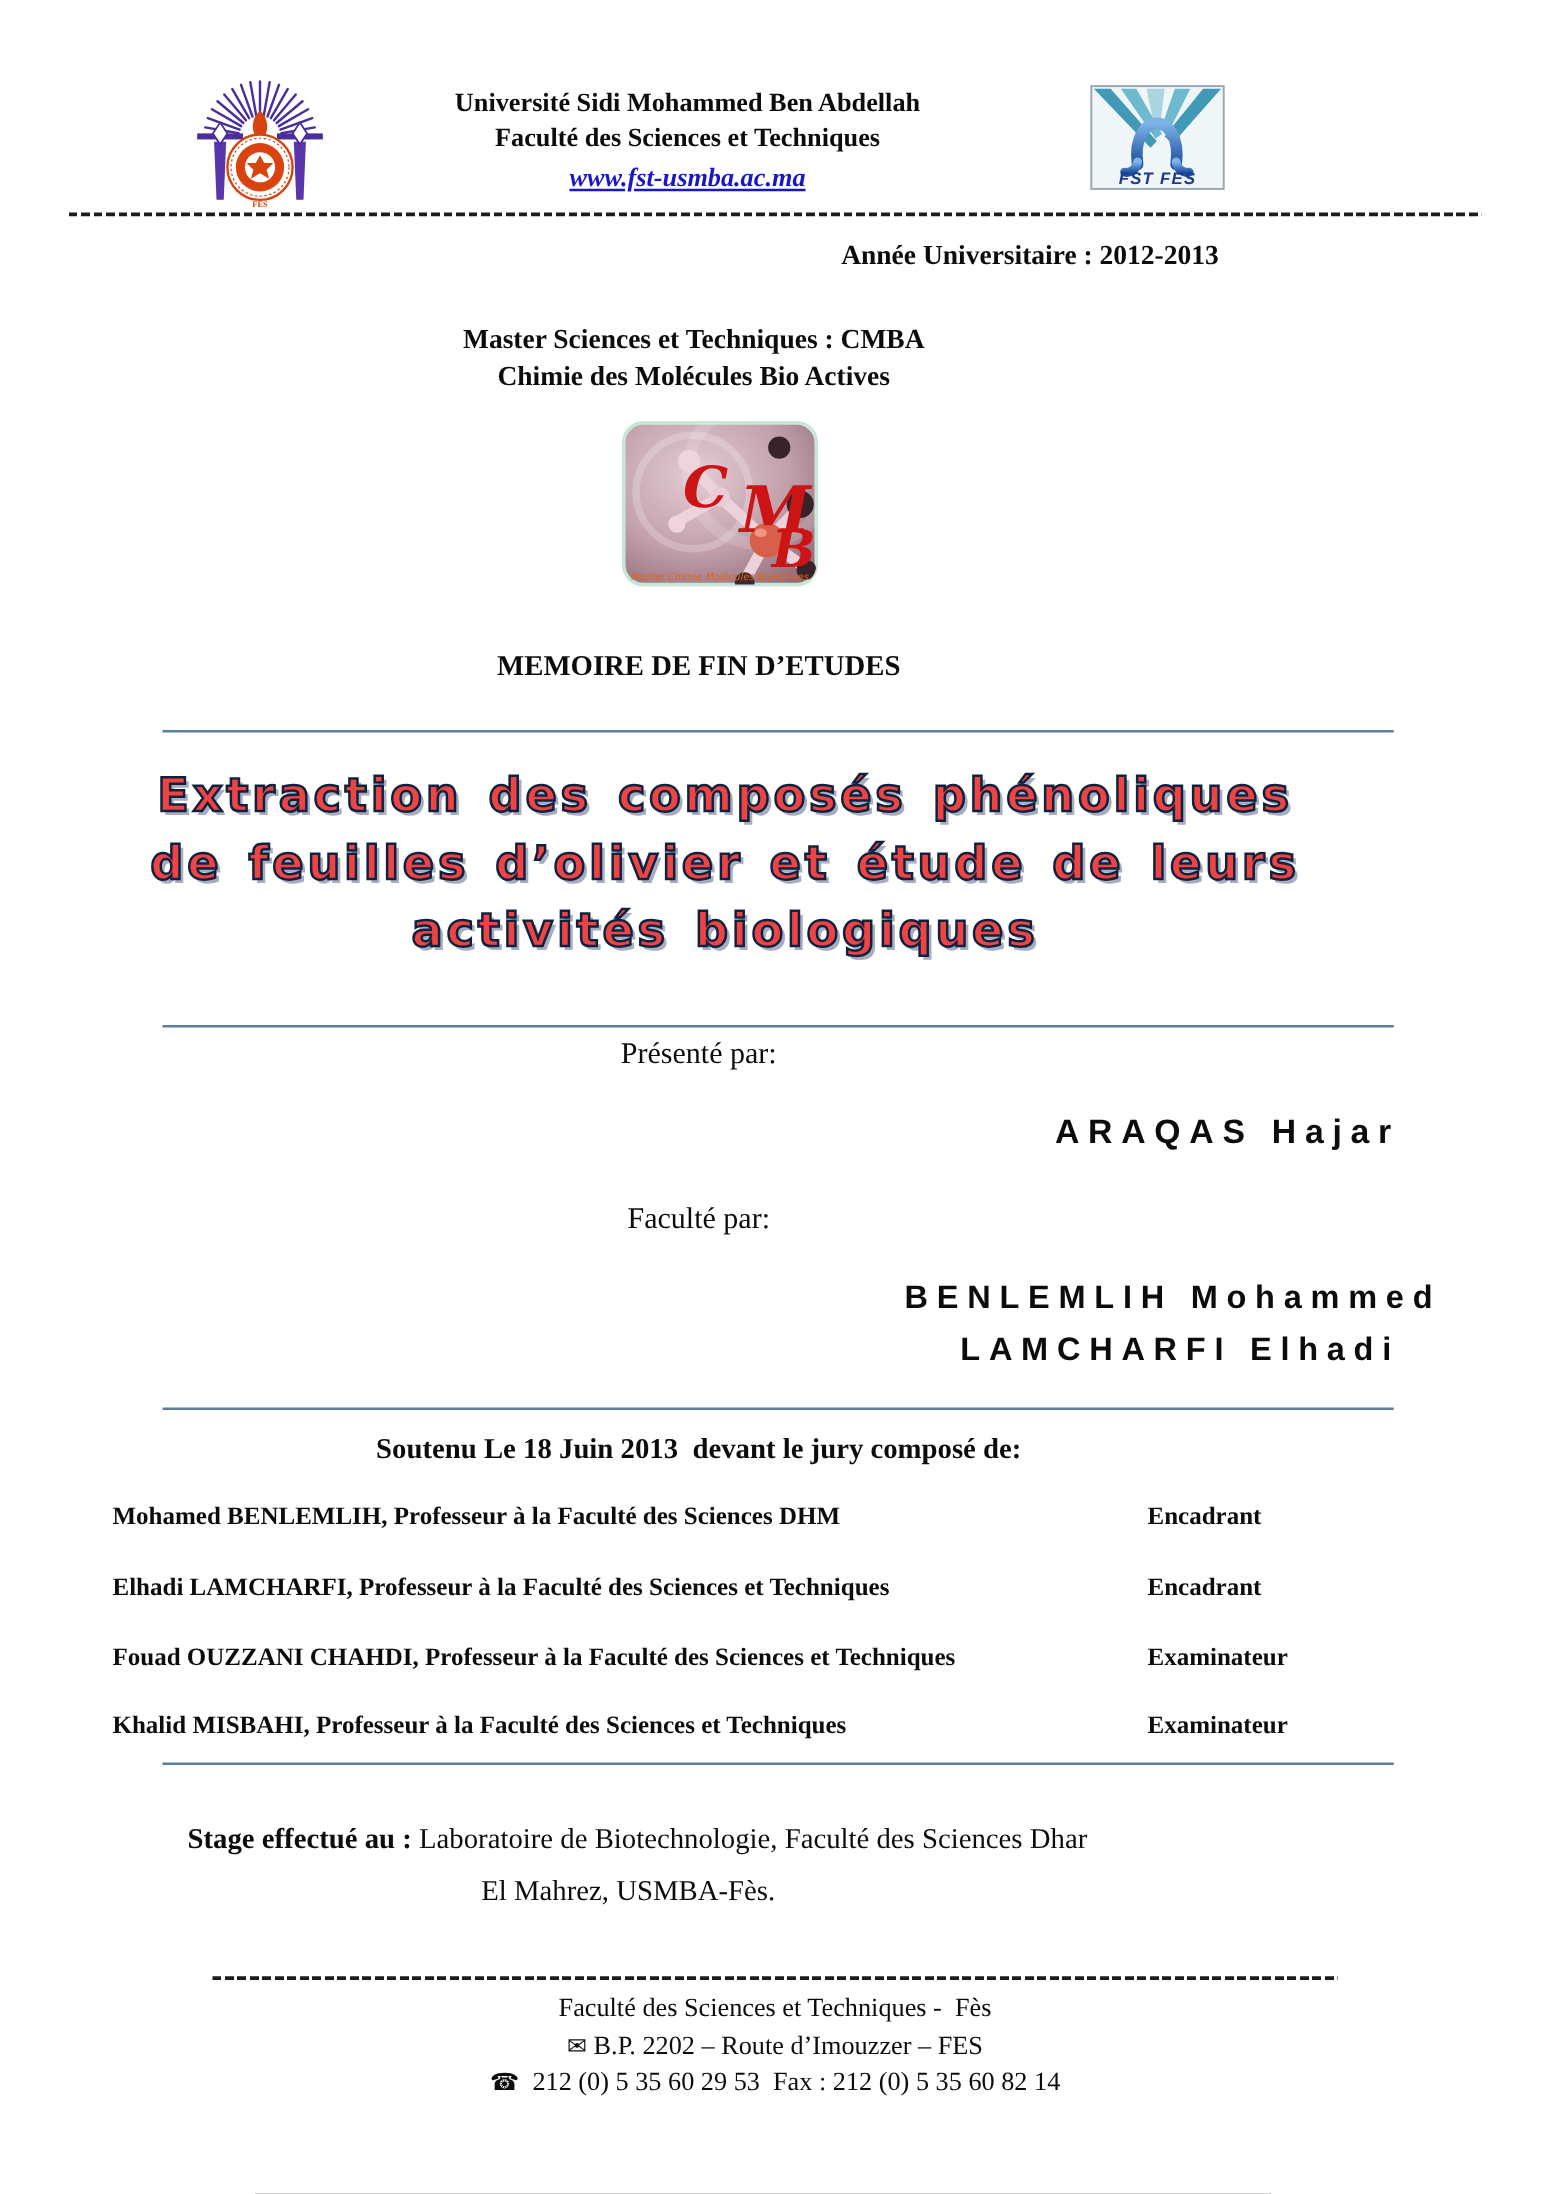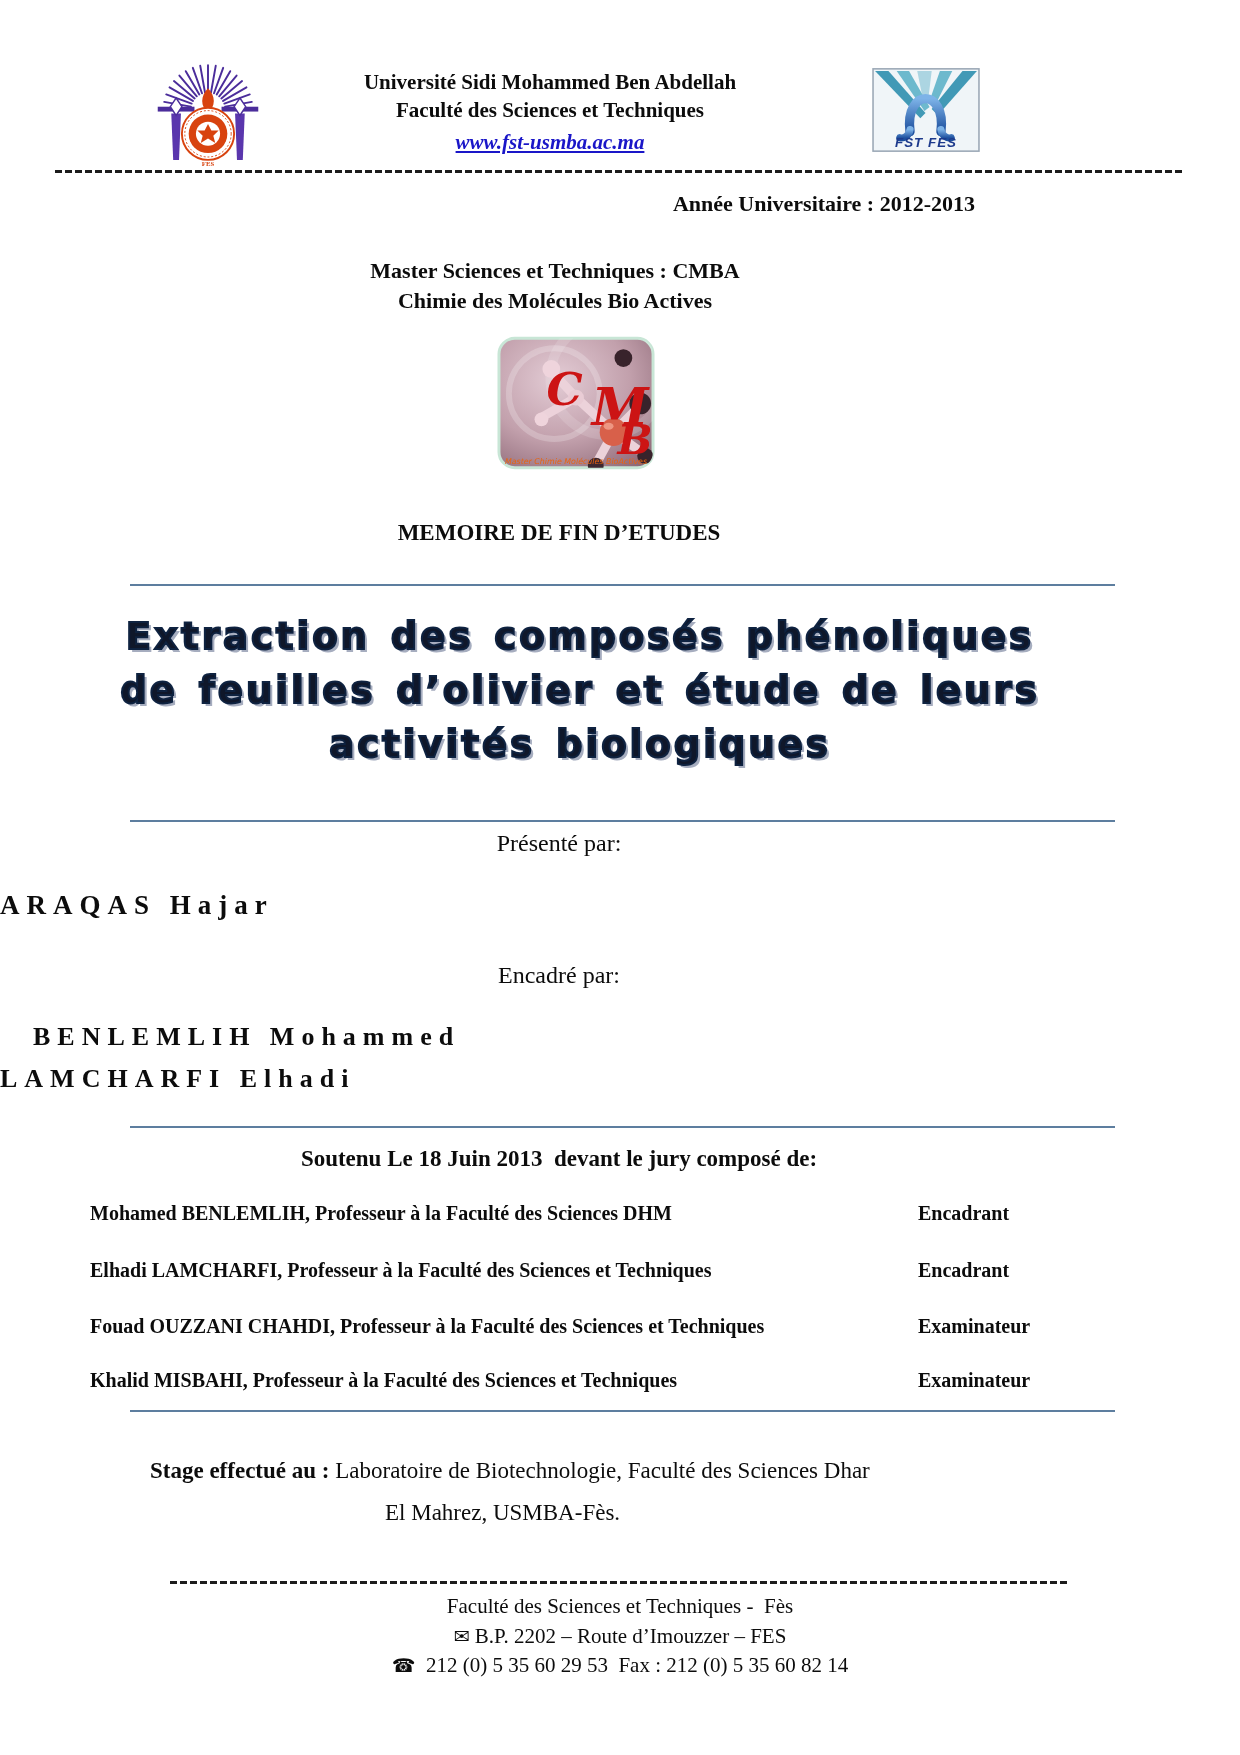--- a/index.html
+++ b/index.html
@@ -38,31 +38,31 @@
   
   .main-title{position:absolute;left:0;top:610px;width:1160px;margin:0;text-align:center;}
   .t-line{
     display:block;
     font-family:"DejaVu Sans",sans-serif;
     font-weight:bold;
     font-size:37px;
     letter-spacing:3px;
     word-spacing:5px;
     line-height:54px;
-    color:#0f172a;
+    color:#ef4444;
     -webkit-text-stroke:2px #0e2240;
     text-shadow:3px 3px 0 #a6adbf;
   }
   
   .serif-center{position:absolute;left:0;width:1118px;text-align:center;font-size:24px;}
   .presente{top:830px;}
   .encadre{top:962px;}
   .name-line{
-    position:absolute;left:0;width:1120px;text-align:left;
-    font-family:Liberation Serif, serif;font-weight:bold;
+    position:absolute;left:0;width:1120px;text-align:right;
+    font-family:Liberation Sans, sans-serif;font-weight:bold;
     font-size:26px;letter-spacing:7px;
   }
   .author{top:890px;font-size:27px;}
   .sup1{top:1022px;padding-left:33px;}
   .sup2{top:1064px;}
   
   .soutenu{position:absolute;left:0;top:1146px;width:1118px;text-align:center;font-weight:bold;font-size:23px;white-space:pre-wrap;}
   .jury-row{position:absolute;left:0;width:1240px;font-weight:bold;font-size:20px;}
   .jury-name{position:absolute;left:90px;white-space:nowrap;}
   .jury-role{position:absolute;left:918px;white-space:nowrap;}
@@ -206,21 +206,21 @@
   <h1 class="main-title">
     <span class="t-line">Extraction des composés phénoliques</span>
     <span class="t-line">de feuilles d’olivier et étude de leurs</span>
     <span class="t-line">activités biologiques</span>
   </h1>
 
   <div class="rule rule-2"></div>
 
   <div class="serif-center presente">Présenté par:</div>
   <div class="name-line author">ARAQAS Hajar</div>
-  <div class="serif-center encadre">Encadré par:</div>
+  <div class="serif-center encadre">Faculté par:</div>
   <div class="name-line sup1">BENLEMLIH Mohammed</div>
   <div class="name-line sup2">LAMCHARFI Elhadi</div>
 
   <div class="rule rule-3"></div>
 
   <div class="soutenu">Soutenu Le 18 Juin 2013  devant le jury composé de:</div>
 
   <div class="jury-row jr1">
     <span class="jury-name">Mohamed BENLEMLIH, Professeur à la Faculté des Sciences DHM</span>
     <span class="jury-role">Encadrant</span>

